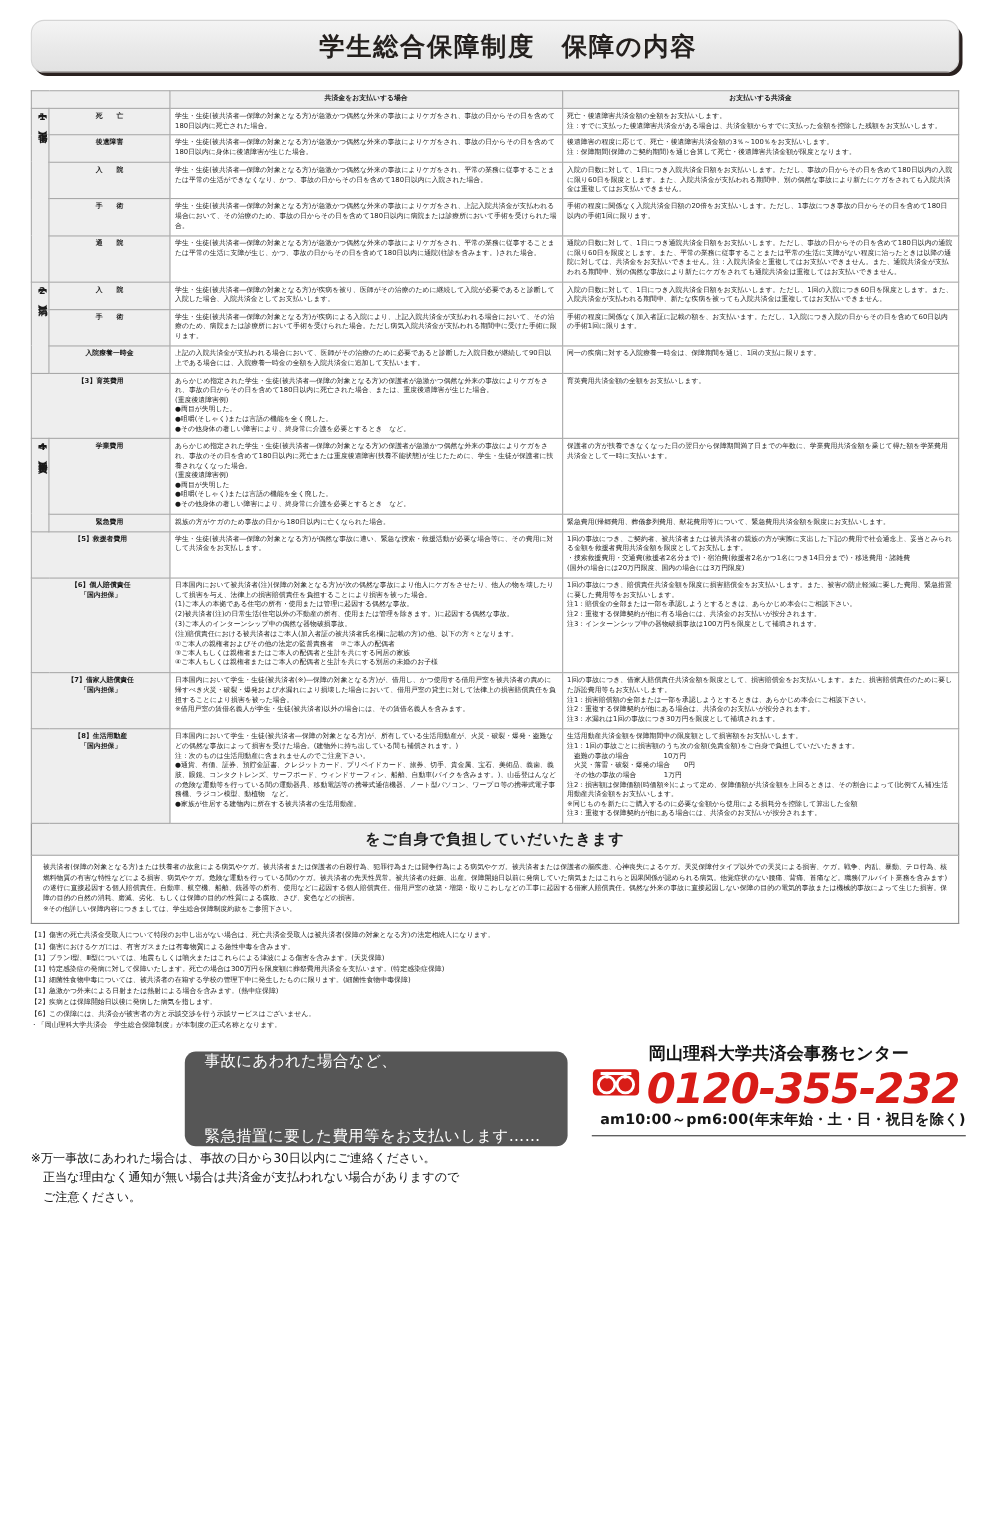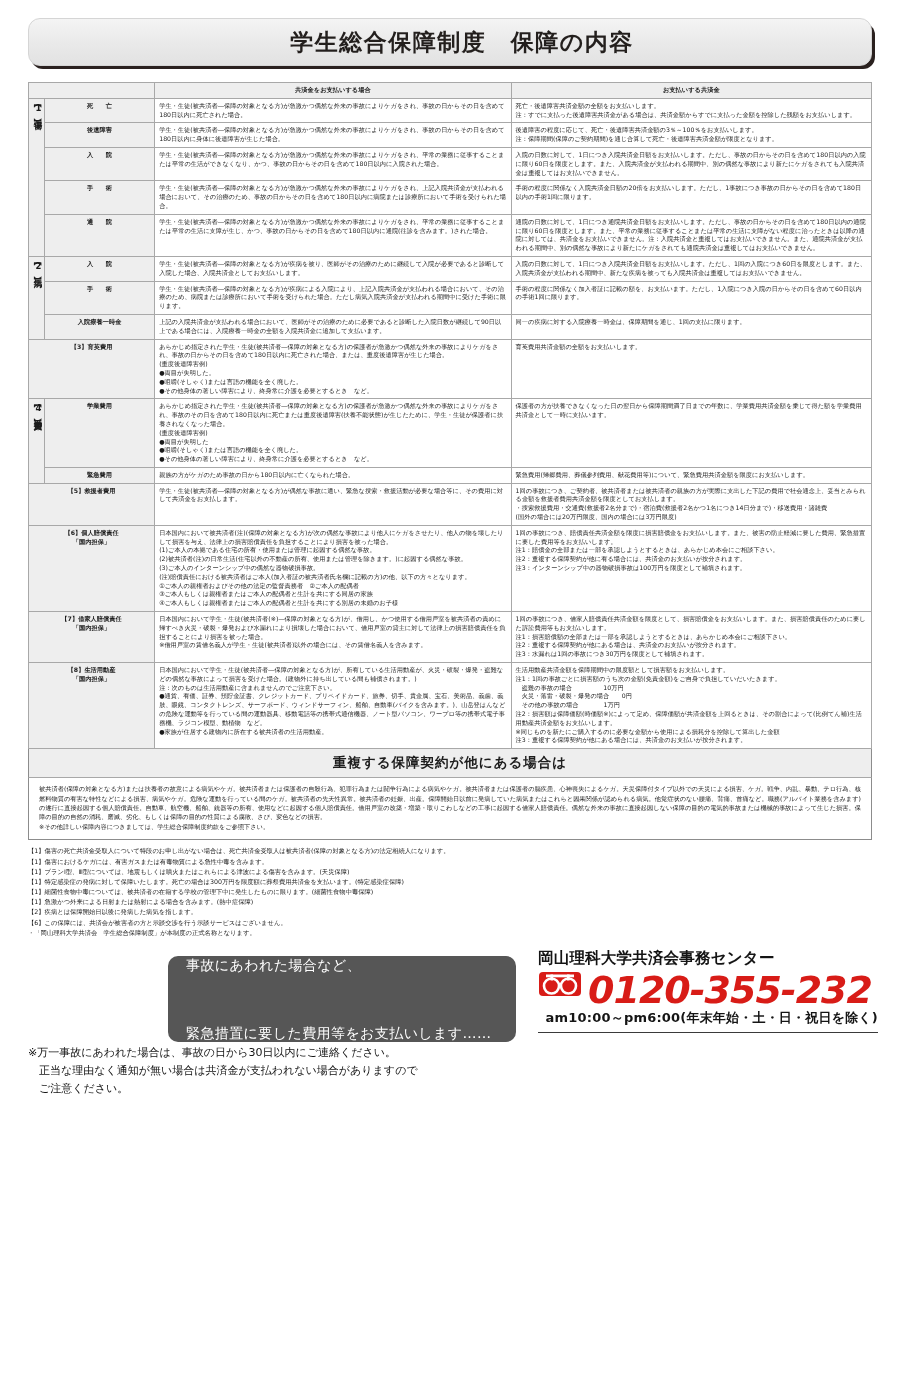--- a/index.html
+++ b/index.html
@@ -90,21 +90,21 @@
   
   .footer{position:relative;margin:10px 28px 0 28px;height:135px;}
   .callout{
     position:absolute;left:140px;top:8px;width:348px;height:86px;
     background:#565656;border-radius:10px;color:#ffffff;
     display:flex;flex-direction:column;justify-content:center;
     padding:0 18px;box-sizing:border-box;gap:44px;
   }
   .callout div{font-size:14px;line-height:1.75;letter-spacing:0.4px;}
   .contact{position:absolute;left:510px;top:0px;width:340px;}
-  .contact .org{font-size:15.5px;font-weight:bold;letter-spacing:0.2px;color:#141414;}
+  .contact .org{font-size:15.5px;font-weight:bold;letter-spacing:0.2px;color:#141414;text-align:center;}
   .contact .telrow{display:flex;align-items:flex-start;margin-top:2px;font-style:italic;}
   .ffree{
     width:44px;height:26px;margin-right:6px;flex:0 0 auto;
   }
   .contact .tel{
     font-size:38px;font-weight:bold;color:#d81c17;letter-spacing:-1px;
     line-height:1;font-family:"DejaVu Sans","Liberation Sans",sans-serif;
   }
   .contact .hours{
     text-align:right;font-size:13px;font-weight:bold;margin-top:0;
@@ -265,21 +265,21 @@
 　盗難の事故の場合　　　　　10万円
 　火災・落雷・破裂・爆発の場合　　0円
 　その他の事故の場合　　　　1万円
 注2：損害額は保障価額(時価額※)によって定め、保障価額が共済金額を上回るときは、その割合によって(比例てん補)生活用動産共済金額をお支払いします。
 ※同じものを新たにご購入するのに必要な金額から使用による損耗分を控除して算出した金額
 注3：重複する保障契約が他にある場合には、共済金のお支払いが按分されます。</td>
       </tr>
     </tbody>
   </table>
 
-  <div class="excl-head">重複する保障契約が他にある場合は</div>
+  <div class="excl-head">をご自身で負担していだいたきます</div>
   <div class="excl-body">被共済者(保障の対象となる方)または扶養者の故意による病気やケガ。被共済者または保護者の自殺行為、犯罪行為または闘争行為による病気やケガ。被共済者または保護者の脳疾患、心神喪失によるケガ。天災保障付タイプ以外での天災による損害、ケガ。戦争、内乱、暴動、テロ行為、核燃料物質の有害な特性などによる損害、病気やケガ。危険な運動を行っている間のケガ。被共済者の先天性異常。被共済者の妊娠、出産。保障開始日以前に発病していた病気またはこれらと因果関係が認められる病気。他覚症状のない腰痛、背痛、首痛など。職務(アルバイト業務を含みます)の遂行に直接起因する個人賠償責任。自動車、航空機、船舶、銃器等の所有、使用などに起因する個人賠償責任。借用戸室の改築・増築・取りこわしなどの工事に起因する借家人賠償責任。偶然な外来の事故に直接起因しない保障の目的の電気的事故または機械的事故によって生じた損害。保障の目的の自然の消耗、磨滅、劣化、もしくは保障の目的の性質による腐敗、さび、変色などの損害。
 ※その他詳しい保障内容につきましては、学生総合保障制度約款をご参照下さい。</div>
 
   <div class="notes">【1】傷害の死亡共済金受取人について特段のお申し出がない場合は、死亡共済金受取人は被共済者(保障の対象となる方)の法定相続人になります。
 【1】傷害におけるケガには、有害ガスまたは有毒物質による急性中毒を含みます。
 【1】プランⅠ型、Ⅲ型については、地震もしくは噴火またはこれらによる津波による傷害を含みます。(天災保障)
 【1】特定感染症の発病に対して保障いたします。死亡の場合は300万円を限度額に葬祭費用共済金を支払います。(特定感染症保障)
 【1】細菌性食物中毒については、被共済者の在籍する学校の管理下中に発生したものに限ります。(細菌性食物中毒保障)
 【1】急激かつ外来による日射または熱射による場合を含みます。(熱中症保障)
 【2】疾病とは保障開始日以後に発病した病気を指します。

